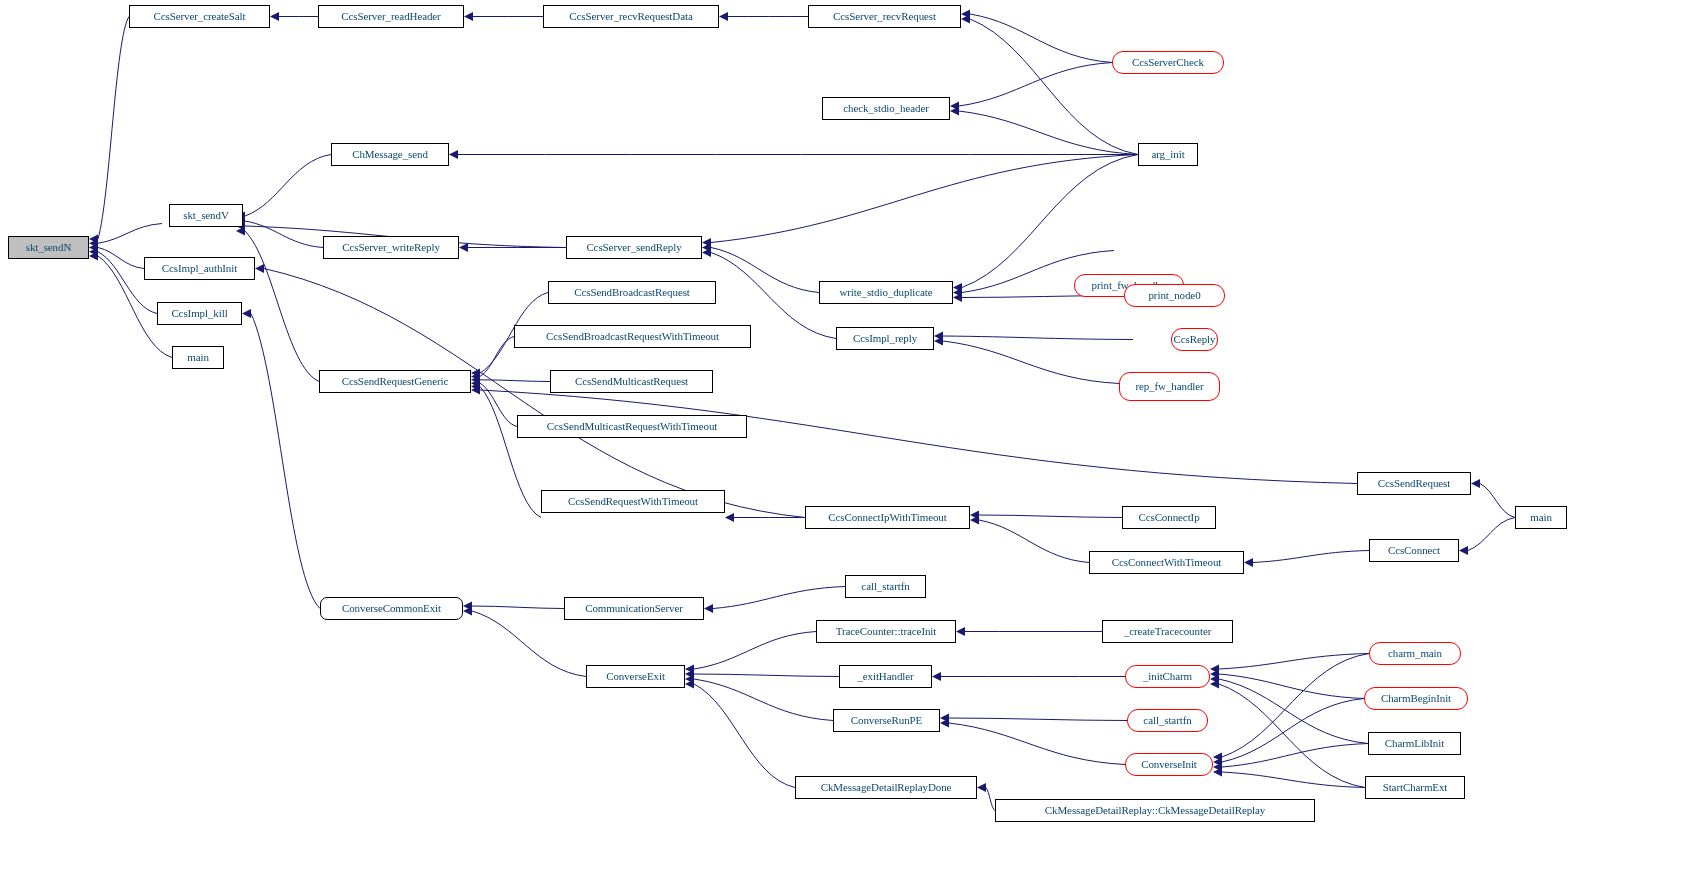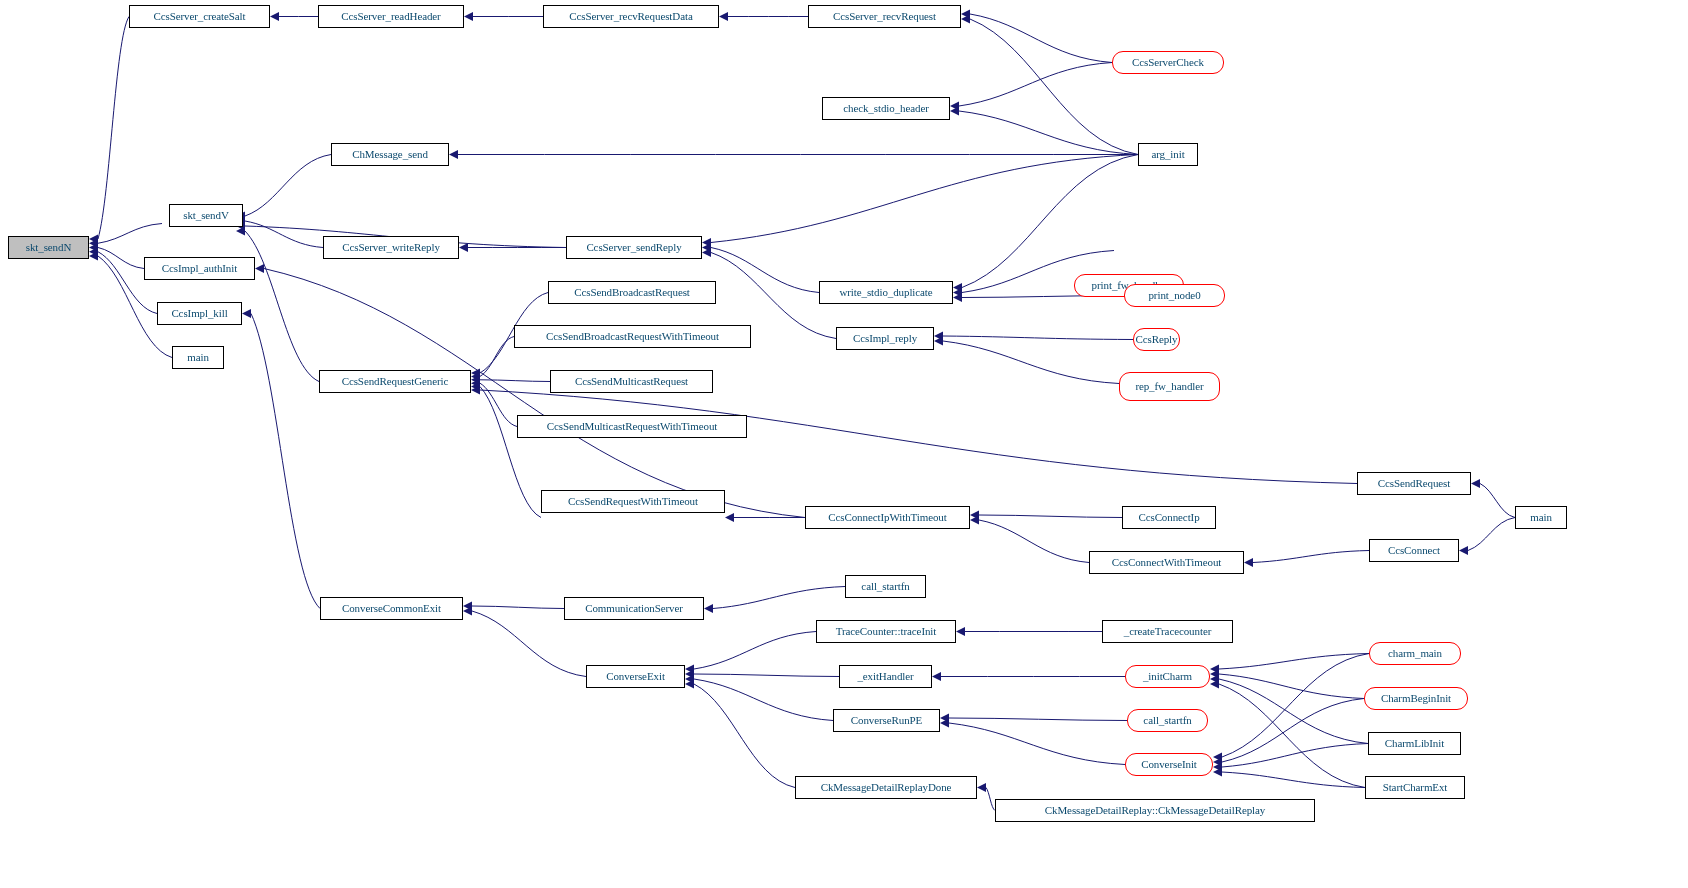--- a/index.html
+++ b/index.html
@@ -187,35 +187,35 @@
     <div class="node" style="left: 323px; top: 236px; width: 136px; height: 23px;">CcsServer_writeReply</div>
     <div class="node" style="left: 566px; top: 236px; width: 136px; height: 23px;">CcsServer_sendReply</div>
     <div class="node" style="left: 144px; top: 257px; width: 111px; height: 23px;">CcsImpl_authInit</div>
     <div class="node" style="left: 548px; top: 281px; width: 168px; height: 23px;">CcsSendBroadcastRequest</div>
     <div class="node" style="left: 819px; top: 281px; width: 134px; height: 23px;">write_stdio_duplicate</div>
     <div class="node red" style="left: 1074px; top: 239px; width: 110px; height: 23px; margin-top: 35px;">print_fw_handler</div>
     <div class="node red" style="left: 1124px; top: 284px; width: 101px; height: 23px;">print_node0</div>
     <div class="node" style="left: 157px; top: 302px; width: 85px; height: 23px;">CcsImpl_kill</div>
     <div class="node" style="left: 514px; top: 325px; width: 237px; height: 23px;">CcsSendBroadcastRequestWithTimeout</div>
     <div class="node" style="left: 836px; top: 327px; width: 98px; height: 23px;">CcsImpl_reply</div>
-    <div class="node red" style="left: 1133px; top: 328px; width: 47px; height: 23px;">CcsReply</div>
+    <div class="node red" style="left: 1171px; top: 328px; width: 47px; height: 23px;">CcsReply</div>
     <div class="node" style="left: 172px; top: 346px; width: 52px; height: 23px;">main</div>
     <div class="node" style="left: 319px; top: 370px; width: 152px; height: 23px;">CcsSendRequestGeneric</div>
     <div class="node" style="left: 550px; top: 370px; width: 163px; height: 23px;">CcsSendMulticastRequest</div>
     <div class="node red" style="left: 1119px; top: 372px; width: 101px; height: 29px;">rep_fw_handler</div>
     <div class="node" style="left: 517px; top: 415px; width: 230px; height: 23px;">CcsSendMulticastRequestWithTimeout</div>
     <div class="node" style="left: 1357px; top: 472px; width: 114px; height: 23px;">CcsSendRequest</div>
     <div class="node" style="left: 541px; top: 490px; width: 184px; height: 23px;">CcsSendRequestWithTimeout</div>
     <div class="node" style="left: 805px; top: 506px; width: 165px; height: 23px;">CcsConnectIpWithTimeout</div>
     <div class="node" style="left: 1122px; top: 506px; width: 94px; height: 23px;">CcsConnectIp</div>
     <div class="node" style="left: 1515px; top: 506px; width: 52px; height: 23px;">main</div>
     <div class="node" style="left: 1369px; top: 539px; width: 90px; height: 23px;">CcsConnect</div>
     <div class="node" style="left: 1089px; top: 551px; width: 155px; height: 23px;">CcsConnectWithTimeout</div>
     <div class="node" style="left: 845px; top: 575px; width: 81px; height: 23px;">call_startfn</div>
-    <div class="node" style="left: 320px; top: 597px; width: 143px; height: 23px;">ConverseCommonExit</div>
+    <div class="node" style="left: 320px; top: 597px; width: 143px; height: 23px; border-radius: 7px;">ConverseCommonExit</div>
     <div class="node" style="left: 564px; top: 597px; width: 140px; height: 23px;">CommunicationServer</div>
     <div class="node" style="left: 816px; top: 620px; width: 140px; height: 23px;">TraceCounter::traceInit</div>
     <div class="node" style="left: 1102px; top: 620px; width: 131px; height: 23px;">_createTracecounter</div>
     <div class="node red" style="left: 1369px; top: 642px; width: 92px; height: 23px;">charm_main</div>
     <div class="node" style="left: 586px; top: 665px; width: 99px; height: 23px;">ConverseExit</div>
     <div class="node" style="left: 839px; top: 665px; width: 93px; height: 23px;">_exitHandler</div>
     <div class="node red" style="left: 1125px; top: 665px; width: 85px; height: 23px;">_initCharm</div>
     <div class="node red" style="left: 1364px; top: 687px; width: 104px; height: 23px;">CharmBeginInit</div>
     <div class="node" style="left: 833px; top: 709px; width: 107px; height: 23px;">ConverseRunPE</div>
     <div class="node red" style="left: 1127px; top: 709px; width: 81px; height: 23px;">call_startfn</div>

